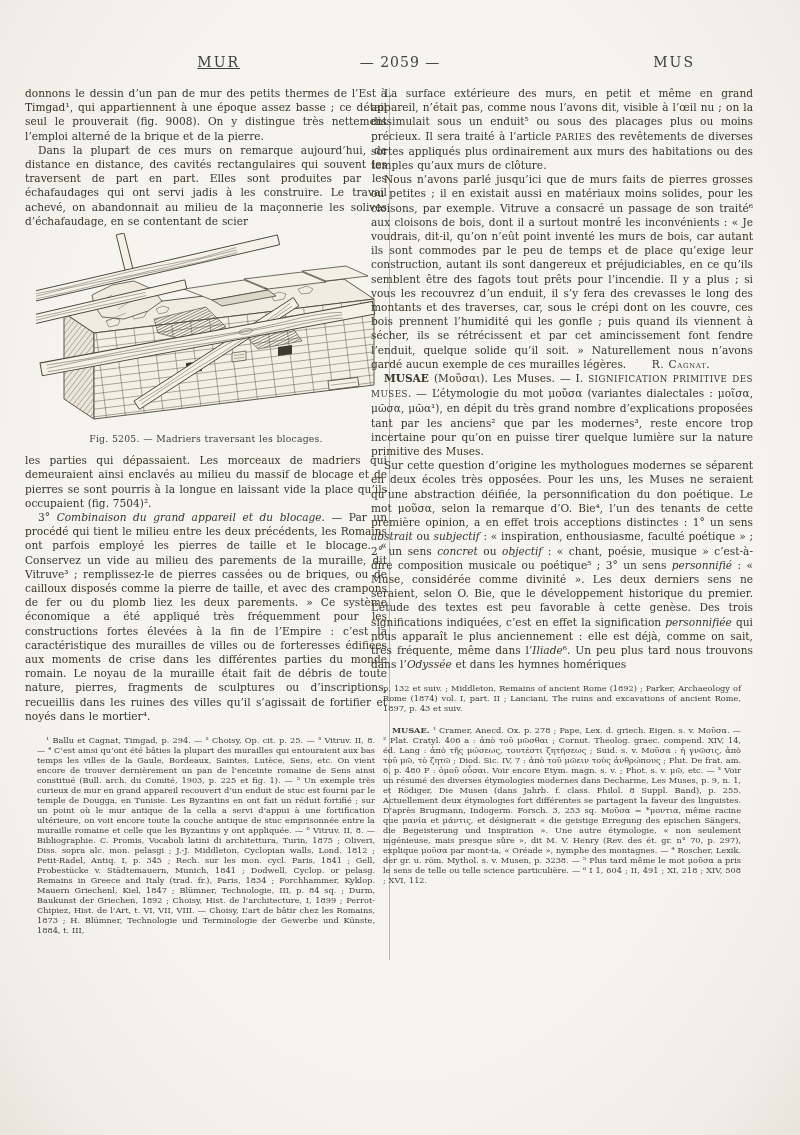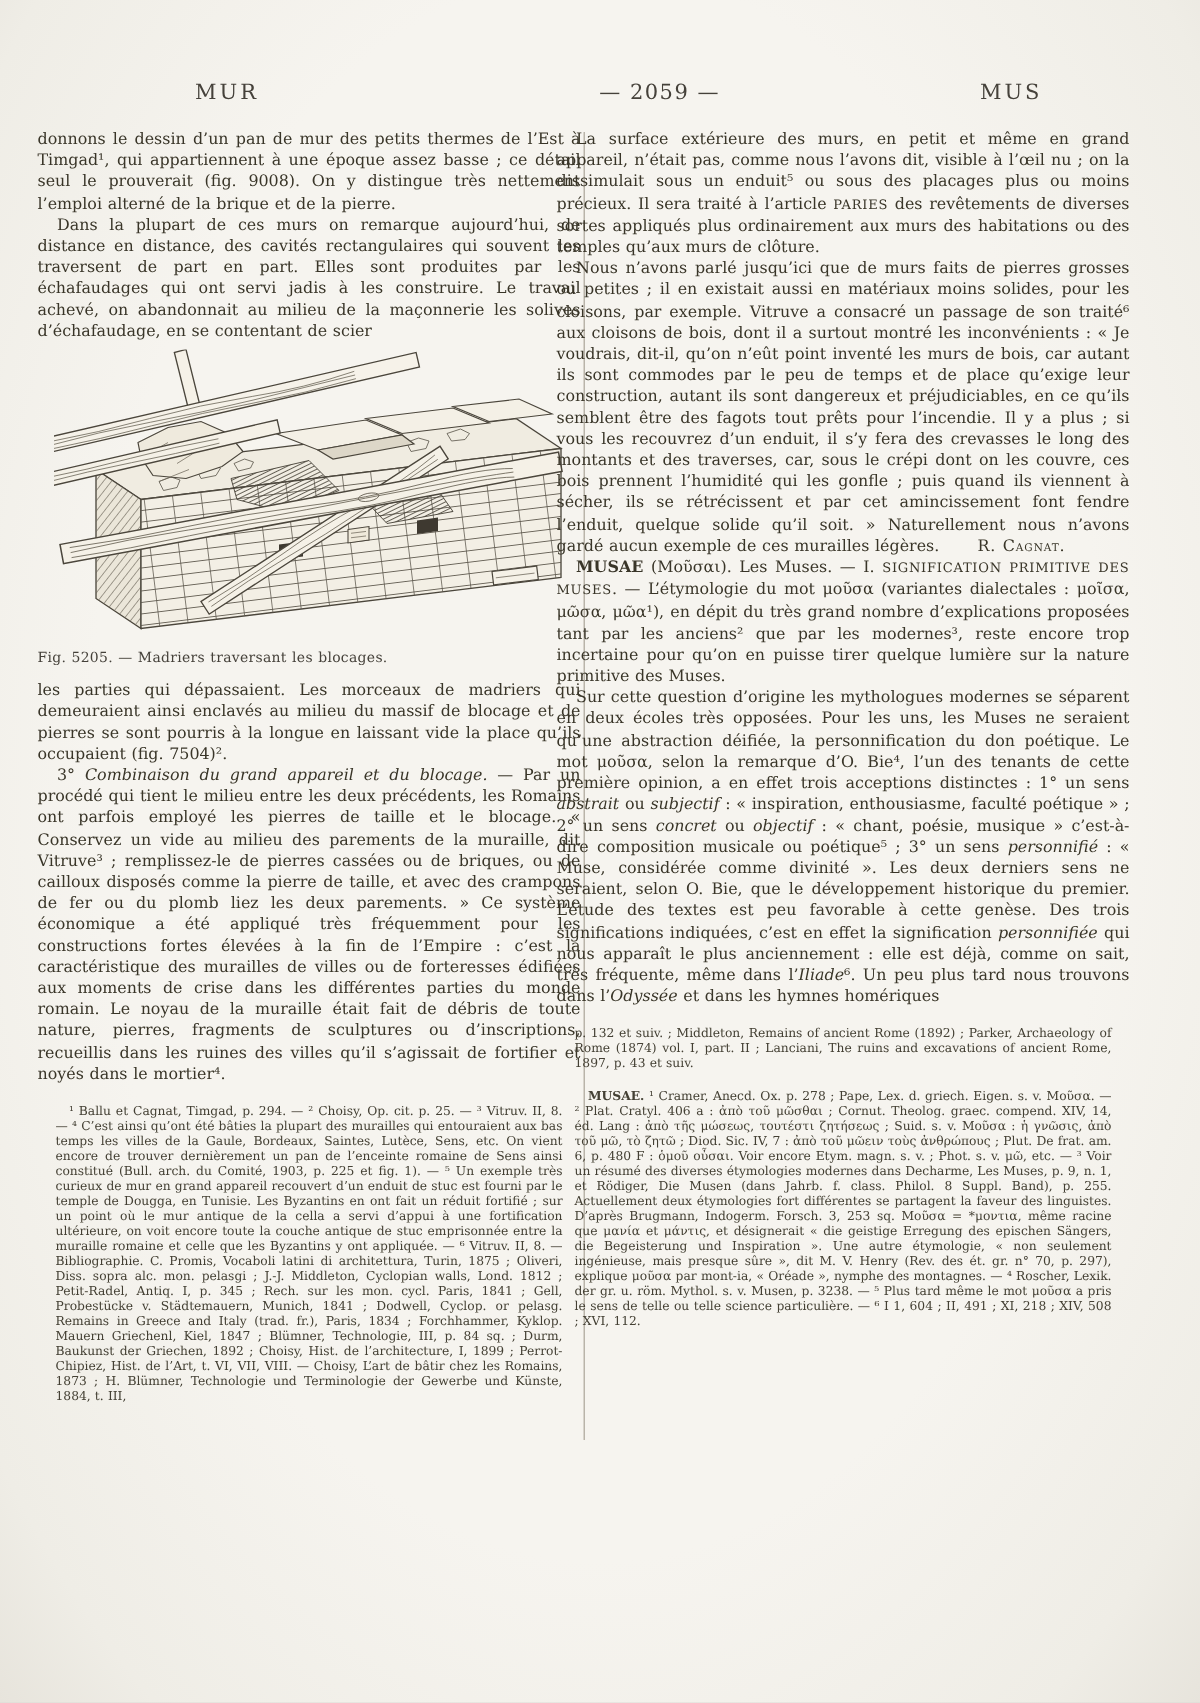--- a/index.html
+++ b/index.html
@@ -8,34 +8,34 @@
     background:#dcdad5;
     font-family:"DejaVu Serif","Liberation Serif",serif;
   }
   .page{
     position:relative;width:800px;height:1135px;overflow:hidden;
     background:radial-gradient(ellipse at 50% 45%, #f6f4ef 60%, #efede6 88%, #e7e4dc 100%);
     color:#35322b;
   }
   header{position:absolute;top:54px;left:0;width:100%;height:20px;font-size:14px;}
   .rh{position:absolute;letter-spacing:2px;color:#45413a;}
-  .rh-left{left:130px;width:110px;text-align:left;}
-  .rh-num{left:320px;width:160px;text-align:right;letter-spacing:1px;}
+  .rh-left{left:130px;width:110px;text-align:right;text-decoration:underline;}
+  .rh-num{left:320px;width:160px;text-align:center;letter-spacing:1px;}
   .rh-right{left:585px;width:110px;text-align:right;}
   .col{
     position:absolute;top:86px;text-align:justify;
     font-size:10.6px;line-height:14.2px;color:#393528;
     word-spacing:0.4px;
   }
   .col-left{left:25px;width:362px;}
   .col-right{left:371px;width:382px;}
   .col p{margin:0;text-indent:13px;}
   .col p.noindent{text-indent:0;}
   .col-rule{position:absolute;left:389px;top:88px;width:1px;height:872px;background:#b9b4a9;}
-  figure{margin:5px 0 7px 0;padding:0;}
+  figure{margin:5px 0 7px 0;padding:0;text-align:center;}
   figcaption{font-size:9.3px;color:#45413a;margin-top:7px;letter-spacing:0.2px;}
   .footnotes{margin-top:11px;font-size:8.2px;line-height:10px;color:#444034;word-spacing:0.2px;}
   .footnotes p{text-indent:9px;margin:12px;}
   .seg-i{font-style:italic;}
   .seg-b{font-weight:bold;}
   .seg-sc{font-size:0.82em;letter-spacing:0.5px;}
   .seg-sig{font-variant:small-caps;letter-spacing:0.6px;margin-left:2.4em;margin-top:48px;}
   svg{display:block;margin:0 auto;}
 </style>
 </head>

